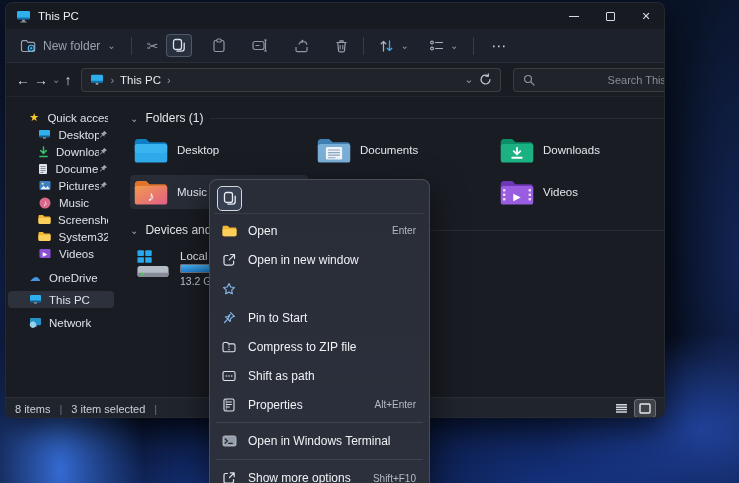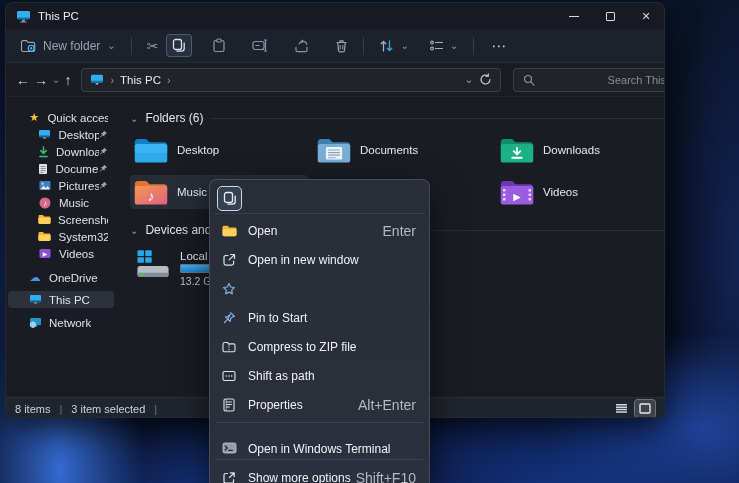--- a/index.html
+++ b/index.html
@@ -93,21 +93,21 @@
   .ctxmenu { position:absolute; left:209px; top:179px; width:221px; height:310px; z-index:50;
      background:linear-gradient(180deg,#292d37 0%, #2b303c 100%);
      border:1px solid rgba(255,255,255,.14); border-radius:8px;
      box-shadow:0 14px 34px rgba(0,0,0,.6); padding:4px 4px 4px 4px; }
   .cmdstrip { height:30px; display:flex; align-items:center; padding-left:3px; border-bottom:1px solid rgba(255,255,255,.08); margin-bottom:2px; }
   .cmdbox { width:25px; height:25px; display:flex; align-items:center; justify-content:center;
      border:1.5px solid #d2d7de; border-radius:5px; background:rgba(90,115,150,.28); }
   .mi { height:29px; display:flex; align-items:center; padding:0 9px 0 7px; border-radius:4px; }
   .mi .mic { width:16px; height:16px; margin-right:11px; display:flex; align-items:center; justify-content:center; }
   .mi .mlabel { font-size:12px; color:#f0f2f5; white-space:nowrap; }
-  .mi .msc { margin-left:auto; font-size:14px; color:#b4b9c2; }
+  .mi .msc { margin-left:auto; font-size:10px; color:#b4b9c2; }
   .msep { height:1px; background:rgba(255,255,255,.10); margin:3px 2px; }
 </style>
 </head>
 <body>
 
 <div id="screen">
 
   <div class="window">
 
     <div class="titlebar">
@@ -352,21 +352,21 @@
                 <path d="M1.4 8.4h5.6M4.2 5.6c-1.2 1.8-1.2 3.8 0 5.6M4.2 5.6c1.2 1.8 1.2 3.8 0 5.6" stroke="#d5e8f2" stroke-width=".6" fill="none"></path>
               </svg>
           </span>
           <span class="slabel">Network</span>
         </div>
       </div>
 
       <div class="filespane">
         <div class="sec-head">
           <span class="schev">⌄</span>
-          <span>Folders (6)</span>
+          <span>Folders (1)</span>
           <span class="rule"></span>
         </div>
 
         <div class="grid">
 
           <div class="tile">
             <svg width="34" height="28" viewBox="0 0 46 36">
               <path d="M1 8c0-2.8 1.6-5 4.4-5h11l4.6 4.6h19.6c2.8 0 4.4 2.2 4.4 5V14H1z" fill="#0d7fc4"></path>
               <rect x="1" y="10" width="44" height="25" rx="3.5" fill="#2ea9ea"></rect>
               <rect x="1" y="10" width="44" height="12" rx="3.5" fill="#46bdf6" opacity=".55"></rect>
@@ -562,21 +562,21 @@
             <path d="M3.2 4h5.6M3.2 6.5h5.6M3.2 9h3.6" stroke="#dfe3ea" stroke-width="1"></path>
             <path d="M3.2 1v12" stroke="#dfe3ea" stroke-width="1" opacity=".6"></path>
           </svg>
       </span>
       <span class="mlabel">Properties</span>
       <span class="msc">Alt+Enter</span>
     </div>
 
     <div class="msep"></div>
 
-    <div class="mi" style="height:30px;align-items:flex-end;">
+    <div class="mi" style="height:30px;">
       <span class="mic">
         <svg width="15" height="12" viewBox="0 0 15 12">
             <rect x="1" y="1" width="13" height="10" rx="1.6" fill="#949dab"></rect>
             <rect x="1" y="1" width="13" height="10" rx="1.6" fill="none" stroke="#c6ccd6" stroke-width=".8"></rect>
             <path d="M3.2 4l2.2 2-2.2 2" fill="none" stroke="#20242c" stroke-width="1.3" stroke-linecap="round" stroke-linejoin="round"></path>
             <path d="M6.8 8.4h3.4" stroke="#20242c" stroke-width="1.3" stroke-linecap="round"></path>
           </svg>
       </span>
       <span class="mlabel">Open in Windows Terminal</span>
       <span class="msc"></span>

